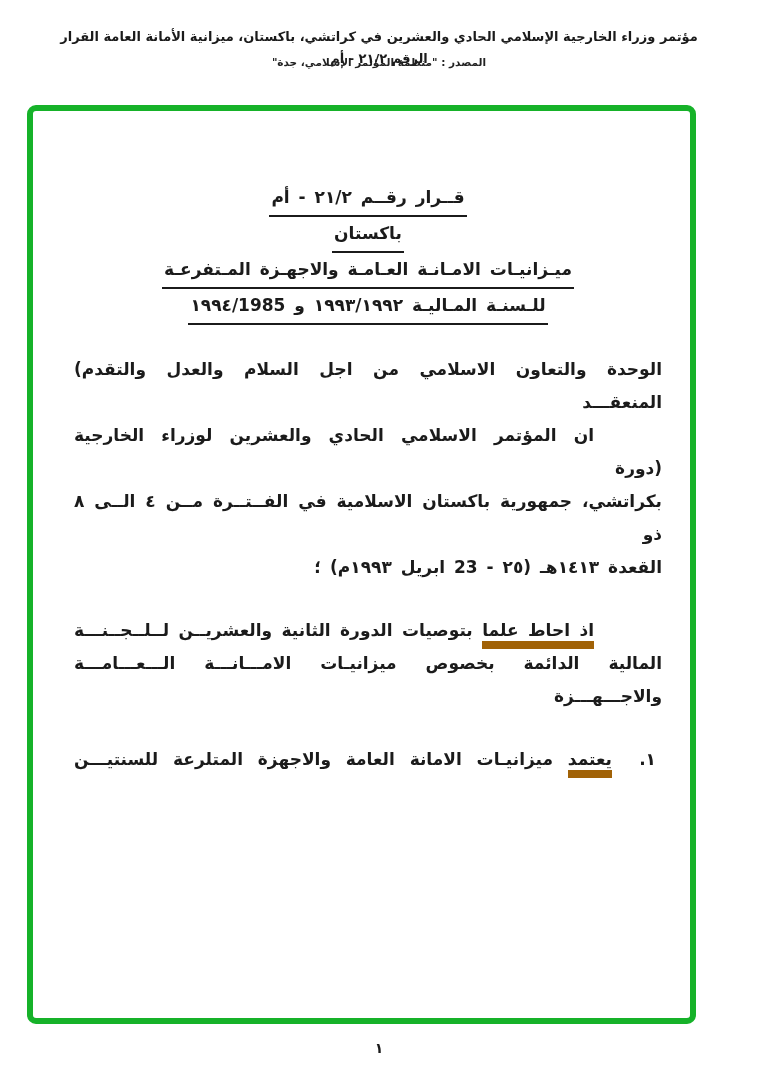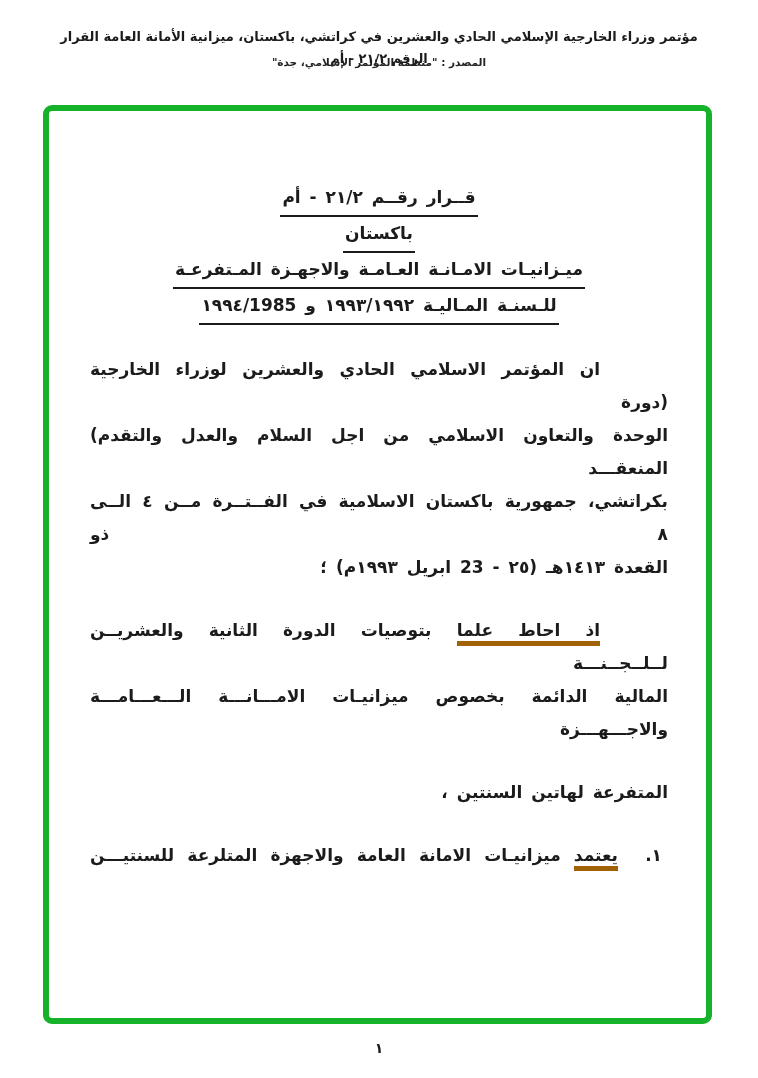--- a/index.html
+++ b/index.html
@@ -11,37 +11,37 @@
   .hdr{
     position:absolute;top:26px;left:40px;right:40px;
     direction:rtl;text-align:center;font-weight:700;font-size:13px;line-height:22px;
   }
   .src{
     position:absolute;top:56px;left:40px;right:40px;
     direction:rtl;text-align:center;font-weight:700;font-size:10.5px;color:#222;
   }
   
   .frame{
-    position:absolute;left:43px;top:105px;width:669px;height:919px;
+    position:absolute;left:27px;top:105px;width:669px;height:919px;
     border:6px solid #16b229;border-radius:9px;box-sizing:border-box;
-    padding:70px 38px 0 41px;
+    padding:70px 28px 0 41px;
   }
   .doc{direction:rtl;font-weight:700;font-size:17px;line-height:33px;word-spacing:3px;}
   
   .titleblock{text-align:center;margin:0 0 28px 0;}
   .titleblock .tl{line-height:33px;}
   .titleblock .tl span{
     display:inline-block;border-bottom:2px solid #1b1b1b;padding:0 2px 1px 2px;
   }
   
   .para{margin:0 0 30px 0;}
   .ln{text-align:justify;text-align-last:justify;}
   .ln.last{text-align:right;text-align-last:right;}
   .ln.ind{text-indent:68px;}
-  .u{border-bottom:5px solid #a16207;padding-bottom:1px;}
+  .u{border-bottom:8px solid #a16207;padding-bottom:1px;}
   
   .item{display:flex;margin:2px 0 0 0;}
   .item .num{width:50px;flex:0 0 50px;text-align:right;padding-right:6px;box-sizing:border-box;}
   .item .body{flex:1;}
   
   .pageno{
     position:absolute;left:0;right:0;top:1040px;text-align:center;
     font-weight:700;font-size:14px;color:#1b1b1b;
   }
 </style>
@@ -55,33 +55,32 @@
   <div class="doc">
 
     <div class="titleblock">
       <div class="tl"><span>قــرار رقــم ٢١/٢ -  أم</span></div>
       <div class="tl"><span>باكستان</span></div>
       <div class="tl"><span>ميـزانيـات الامـانـة العـامـة والاجهـزة المـتفرعـة</span></div>
       <div class="tl"><span>للـسنـة المـاليـة ١٩٩٣/١٩٩٢ و ١٩٩٤/1985</span></div>
     </div>
 
     <div class="para">
+      <div class="ln">الوحدة والتعاون الاسلامي من اجل السلام والعدل والتقدم) المنعقـــد</div>
       <div class="ln ind">ان المؤتمر الاسلامي الحادي والعشرين لوزراء الخارجية (دورة</div>
-      <div class="ln">الوحدة والتعاون الاسلامي من اجل السلام والعدل والتقدم) المنعقـــد</div>
       <div class="ln">بكراتشي، جمهورية باكستان الاسلامية في الفــتــرة مــن ٤ الــى ٨ ذو</div>
       <div class="ln last">القعدة ١٤١٣هـ  (٢٥ - 23 ابريل ١٩٩٣م) ؛</div>
     </div>
 
     <div class="para">
       <div class="ln ind"><span class="u">اذ احاط علما</span><span> بتوصيات الدورة الثانية والعشريــن لــلــجــنـــة</span></div>
       <div class="ln">المالية الدائمة بخصوص ميزانيـات الامـــانـــة الـــعـــامـــة والاجـــهـــزة</div>
     </div>
 
     <div class="para">
-      <div class="ln last">المتفرعة لهاتين السنتين ،</div>
     </div>
 
 
     <div class="item">
       <div class="num">١.</div>
       <div class="body">
         <div class="ln"><span class="u">يعتمد</span><span> ميزانيـات الامانة العامة والاجهزة المتلرعة للسنتيـــن</span></div>
 
       </div>
     </div>

